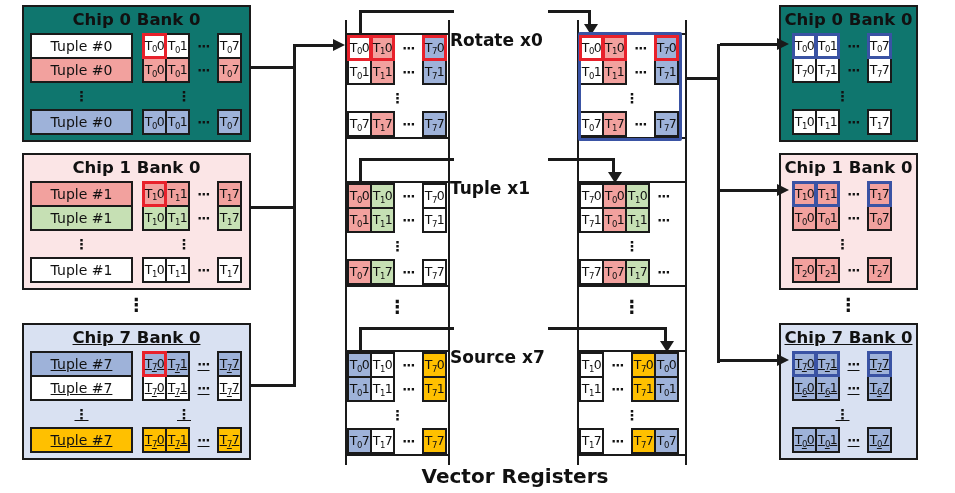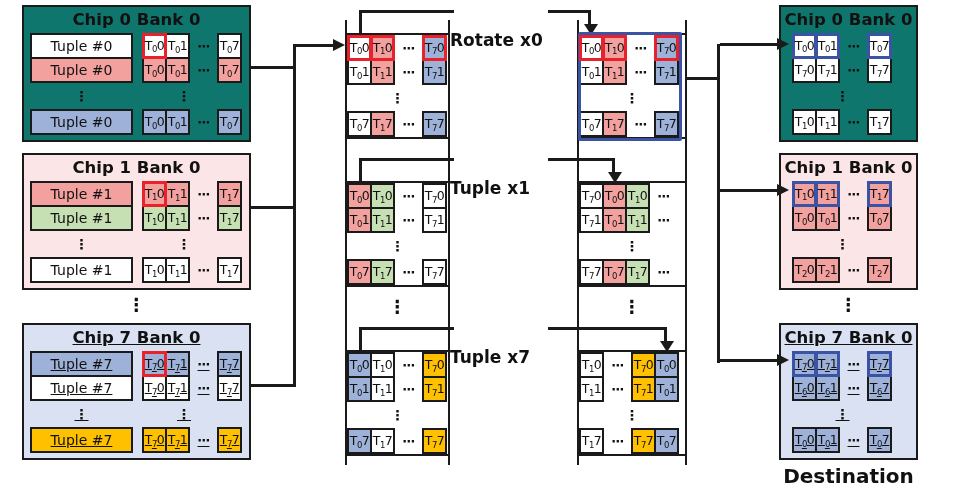--- a/index.html
+++ b/index.html
@@ -747,21 +747,21 @@
 
                   <div class="ell">⋯</div>
                 </div>
             </div>
           </div>
       </div>
 
       <div class="rot">
         <div class="seg seg-up"></div>
         <div class="seg seg-l"></div>
-        <div class="rot-label">Tuple x7</div>
+        <div class="rot-label">Source x7</div>
         <div class="seg seg-r"></div>
         <div class="seg seg-dn"></div>
         <div class="arr-dn"></div>
 
         <div class="vrg before">
 
             <div class="vrow">
               <div class="cells">
 
                   <div class="cell f-blue">
@@ -1187,15 +1187,15 @@
   <div class="ln" id="ln-a1"></div>
   <div class="ah-r" id="ah-a1"></div>
   <div class="ln" id="ln-a7"></div>
   <div class="ah-r" id="ah-a7"></div>
 
   <div class="gapdots" id="dots-src">⋮</div>
   <div class="gapdots" id="dots-bandL">⋮</div>
   <div class="gapdots" id="dots-bandR">⋮</div>
   <div class="gapdots" id="dots-dst">⋮</div>
 
-  <div class="bottomlabel" id="lbl-dest">Destination</div>
+  <div class="bottomlabel" id="lbl-reg">Vector Registers</div>
 
 </div>
 
 </body></html>

